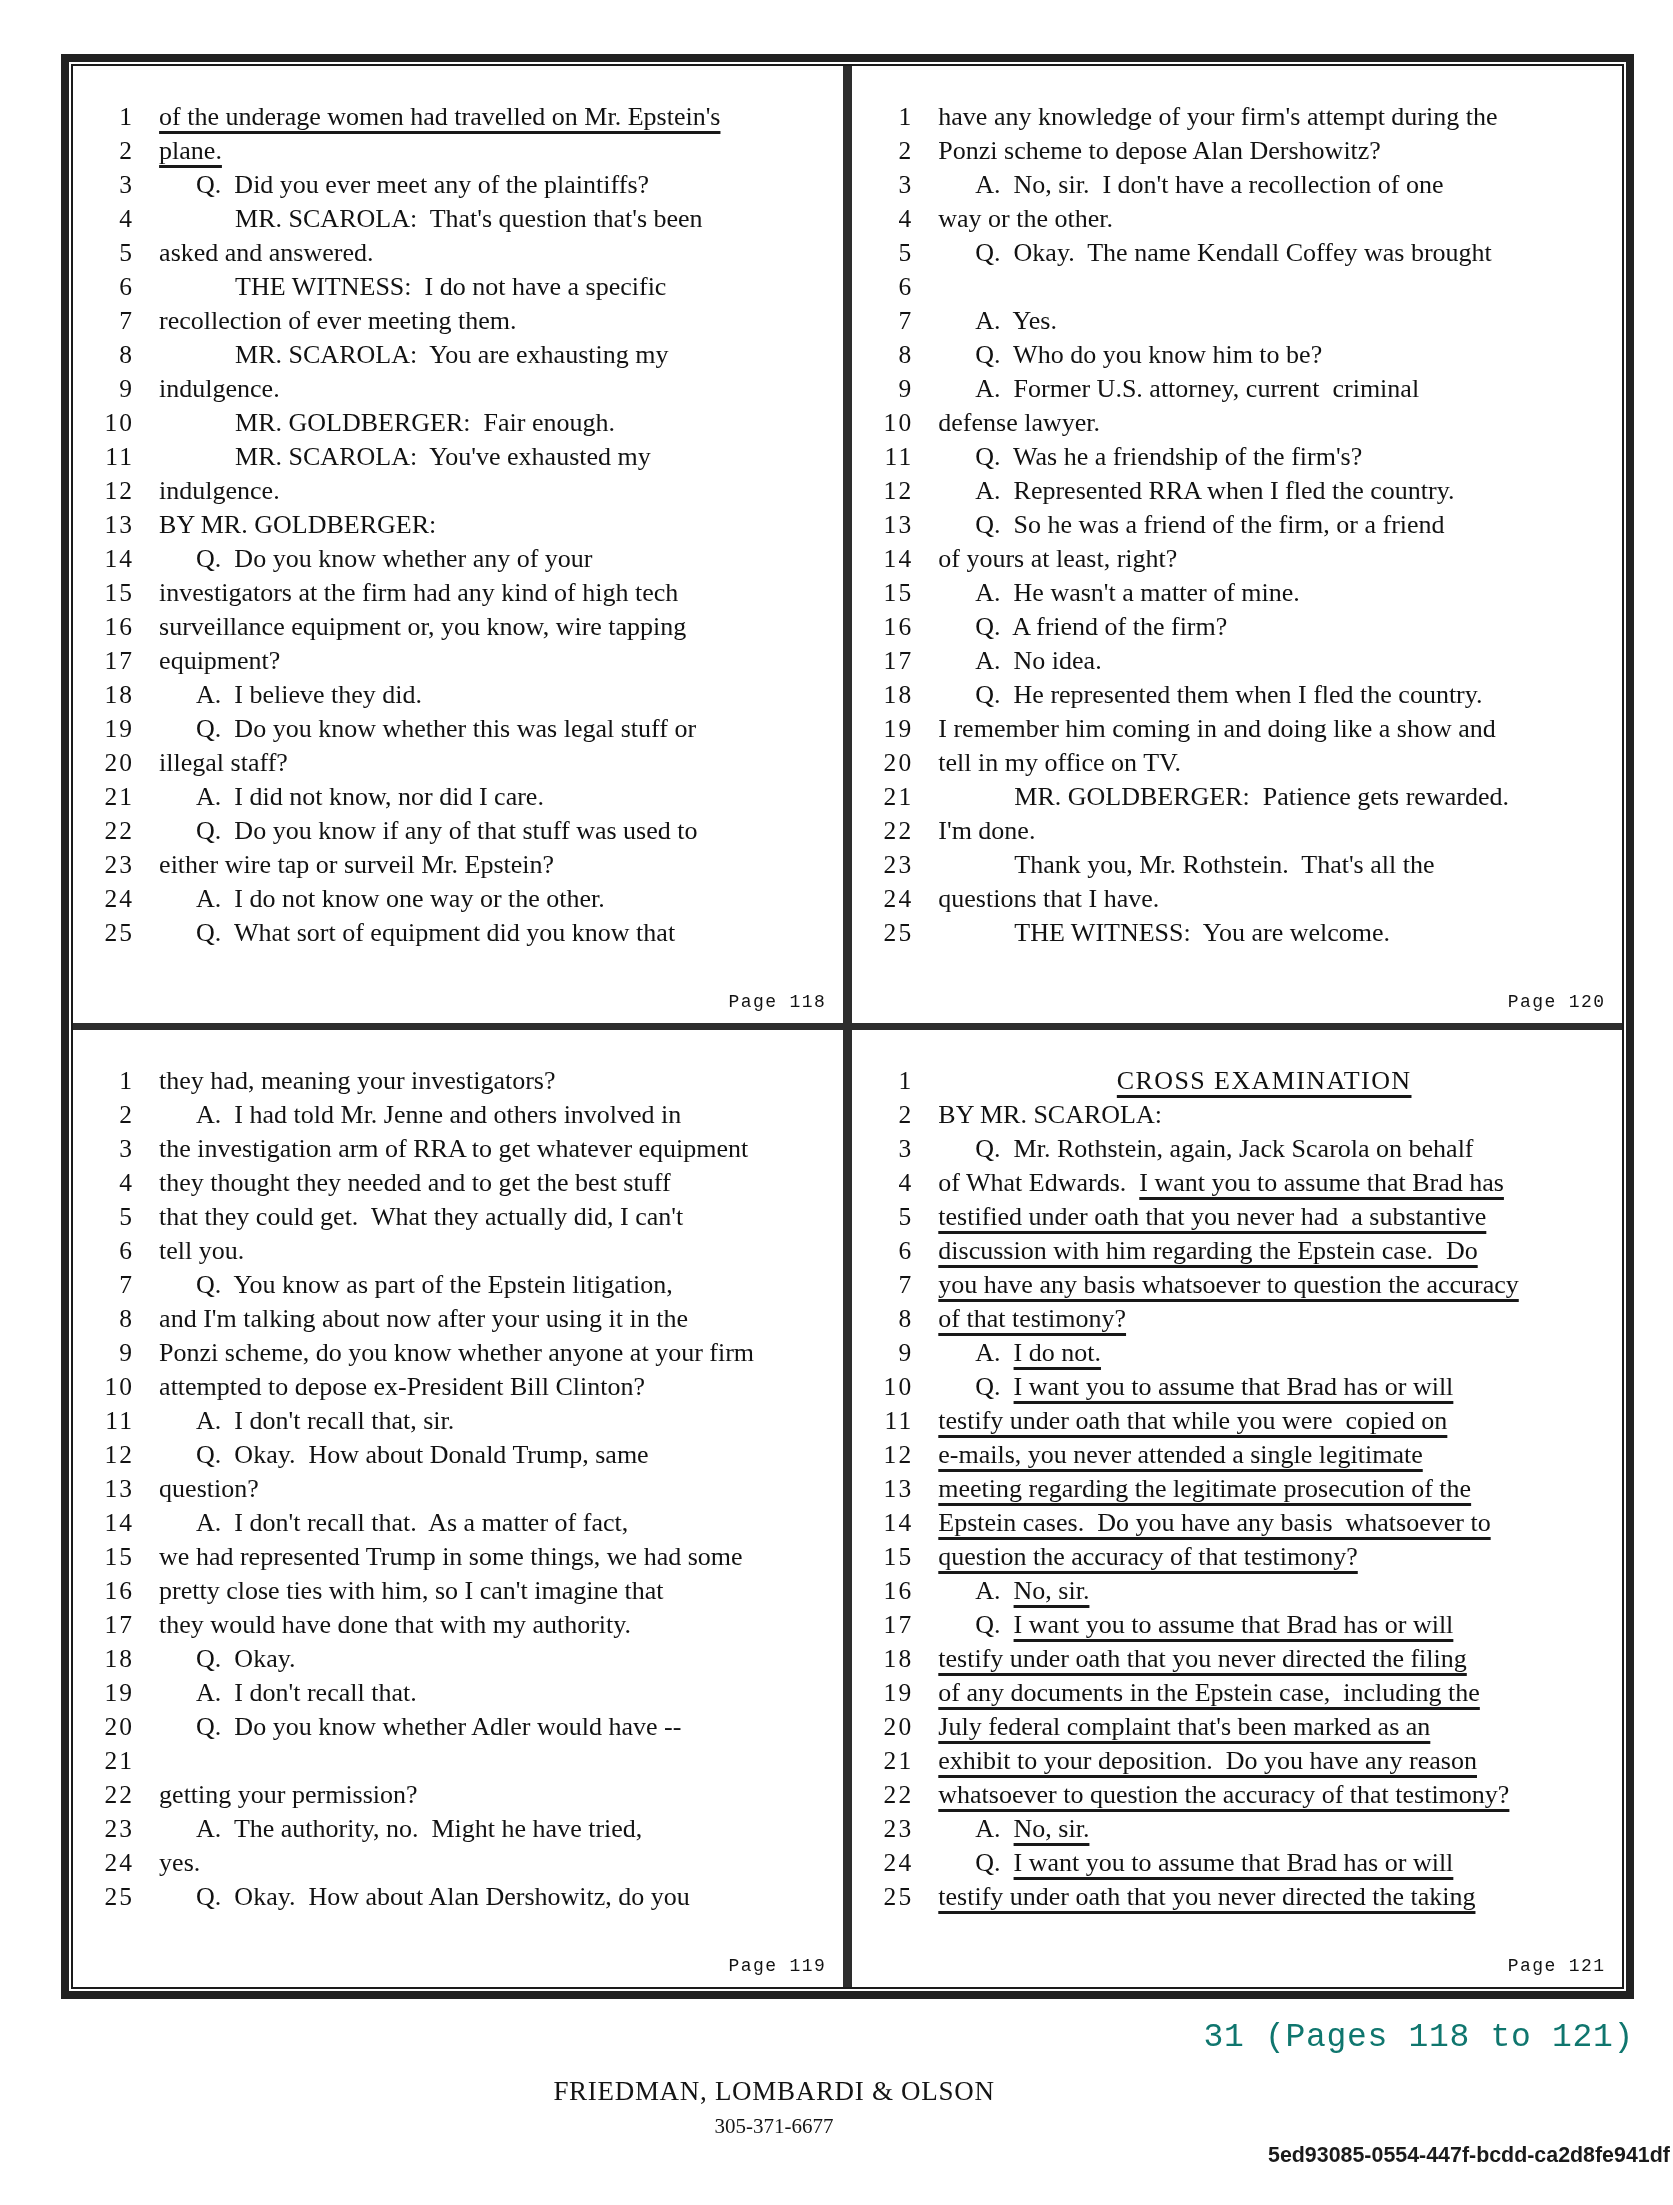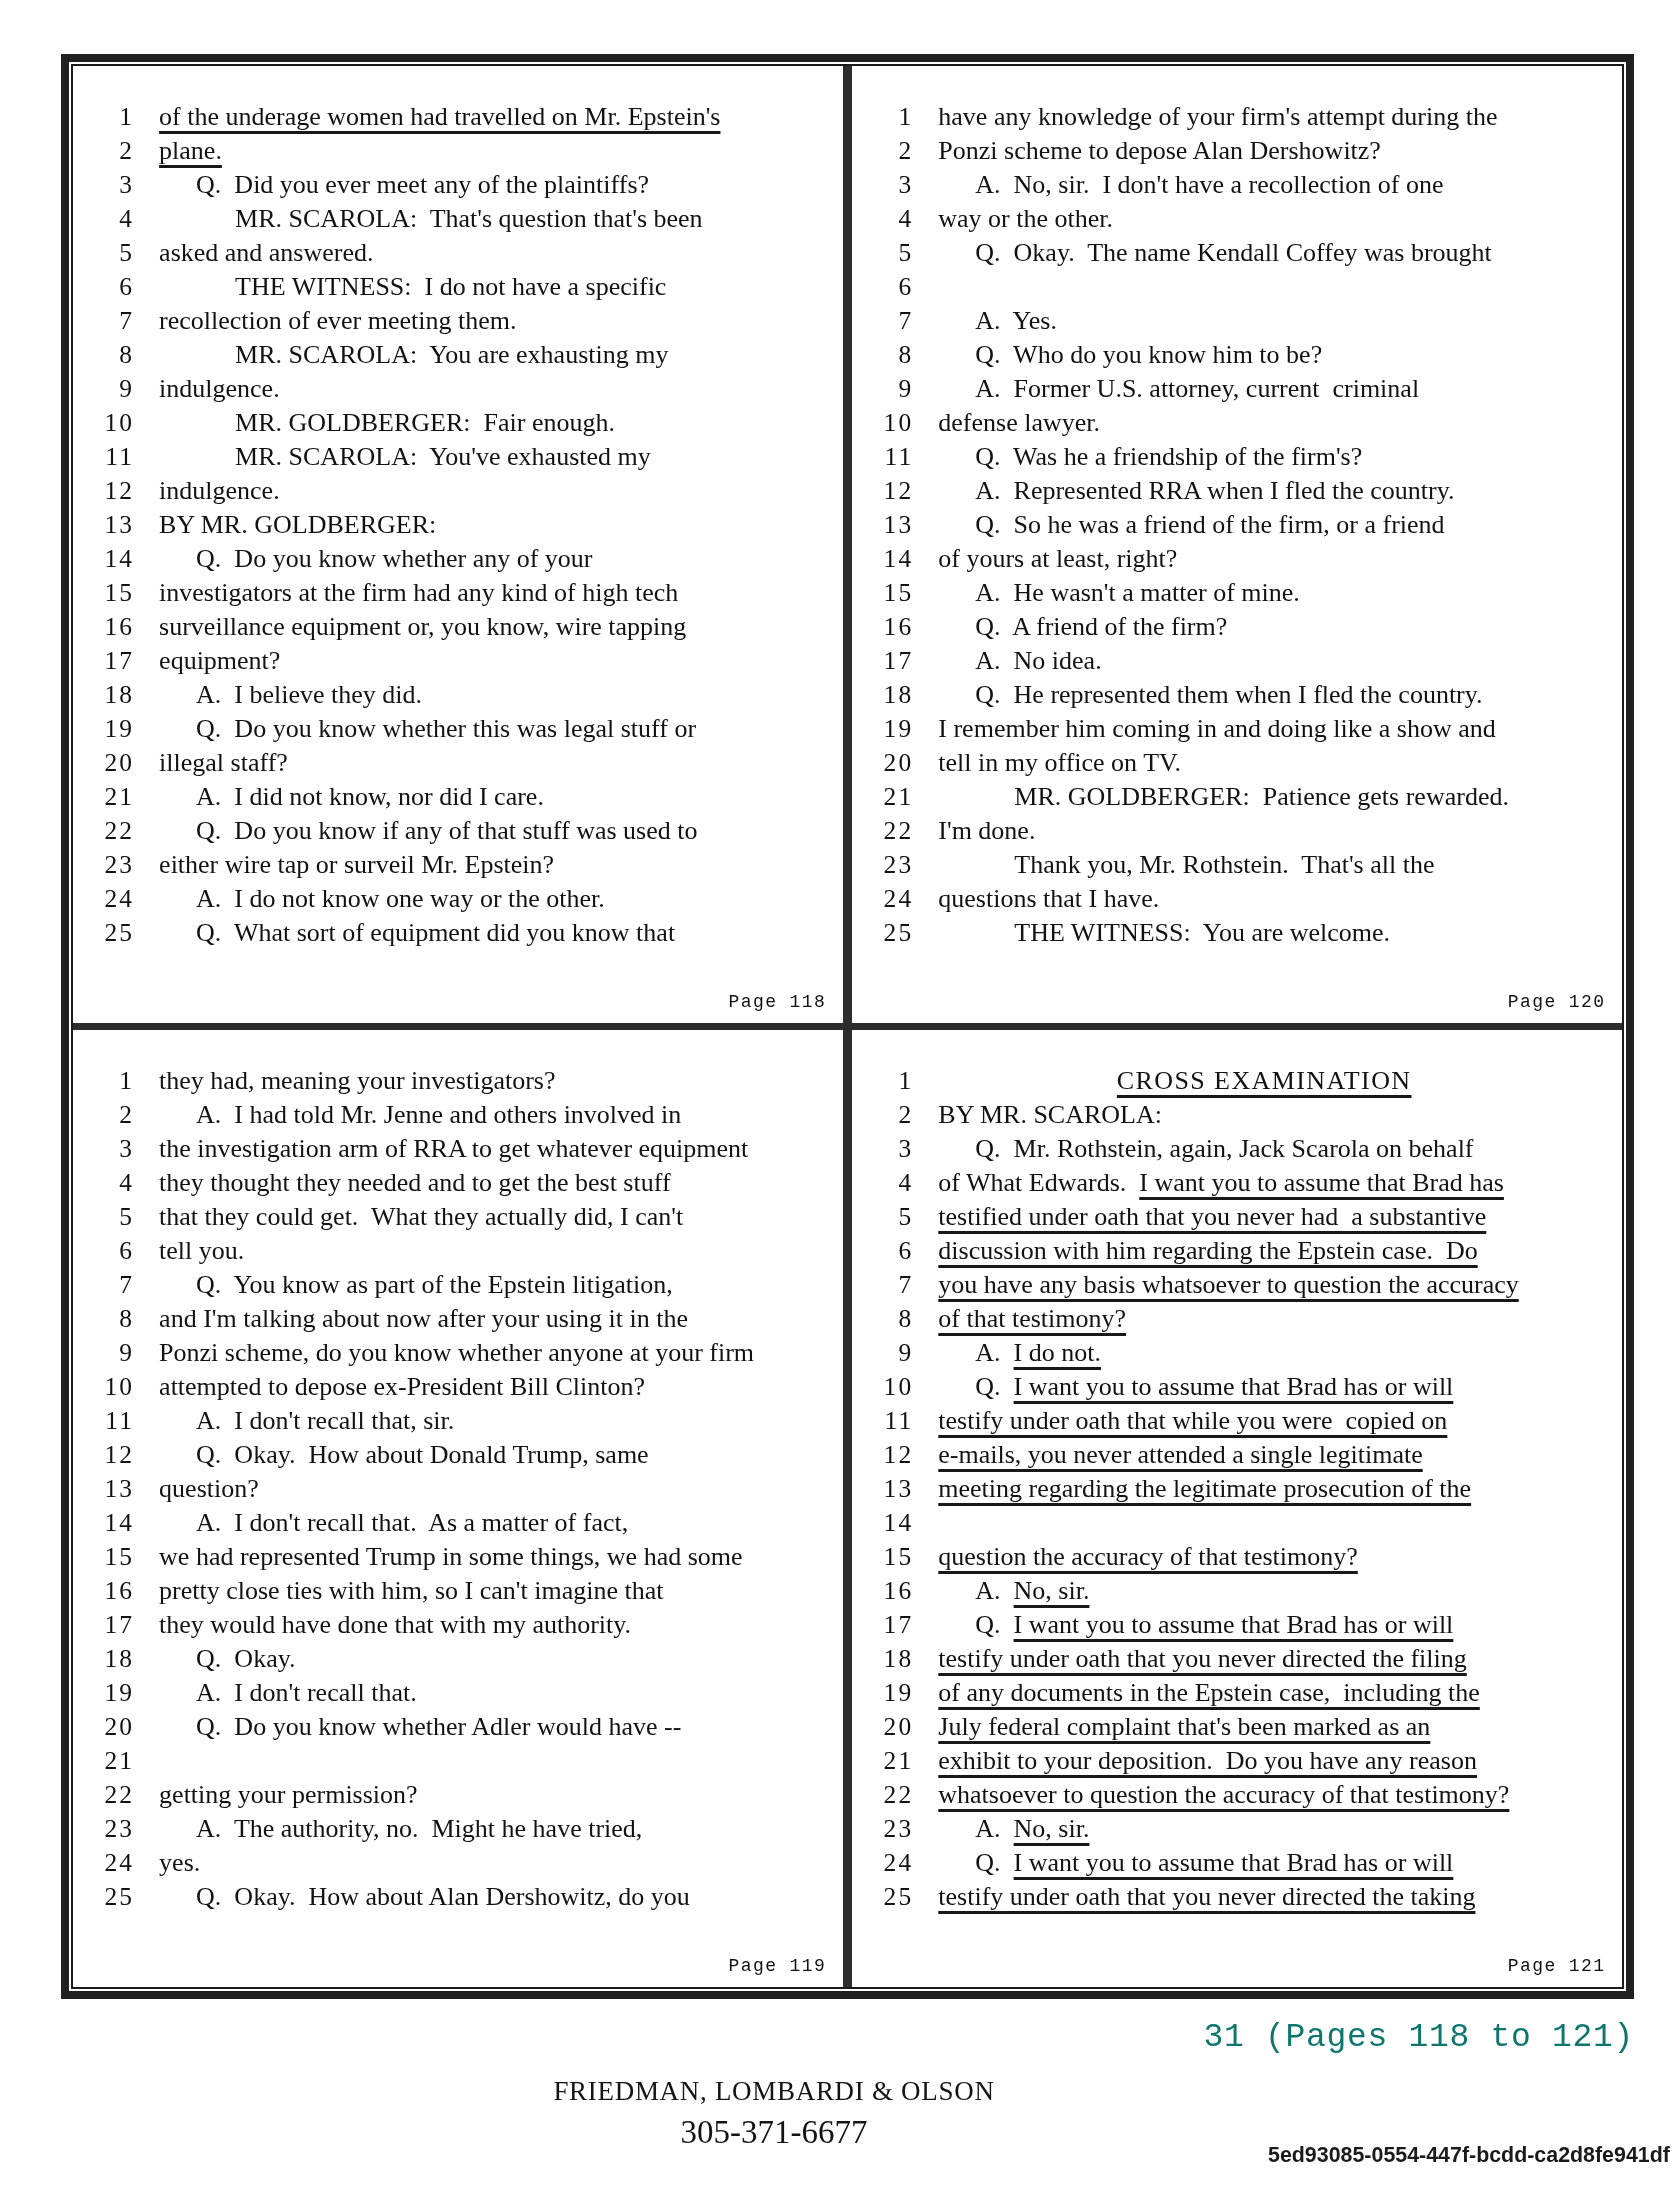--- a/index.html
+++ b/index.html
@@ -89,21 +89,21 @@
   }
   .footer-center {
     position: absolute;
     top: 2076px;
     left: 774px;
     transform: translateX(-50%);
     text-align: center;
     color: #141414;
   }
   .footer-firm { font-size: 27px; letter-spacing: 0.7px; }
-  .footer-phone { font-size: 33px; margin-top: 6.9px; }
+  .footer-phone { font-size: 21px; margin-top: 6.9px; }
   .doc-id {
     position: absolute;
     top: 2143px;
     right: 4.1px;
     font-family: "Liberation Sans", sans-serif;
     font-weight: bold;
     font-size: 21.4px;
     color: #1a1a1a;
     text-align: right;
   }
@@ -207,21 +207,21 @@
           <div class="tline"><span class="num">4</span><span class="txt"><span>of What Edwards.  </span><span class="useg">I want you to assume that Brad has</span></span></div>
           <div class="tline"><span class="num">5</span><span class="txt"><span class="useg">testified under oath that you never had  a substantive</span></span></div>
           <div class="tline"><span class="num">6</span><span class="txt"><span class="useg">discussion with him regarding the Epstein case.  Do</span></span></div>
           <div class="tline"><span class="num">7</span><span class="txt"><span class="useg">you have any basis whatsoever to question the accuracy</span></span></div>
           <div class="tline"><span class="num">8</span><span class="txt"><span class="useg">of that testimony?</span></span></div>
           <div class="tline"><span class="num">9</span><span class="txt ind-1"><span>A.  </span><span class="useg">I do not.</span></span></div>
           <div class="tline"><span class="num">10</span><span class="txt ind-1"><span>Q.  </span><span class="useg">I want you to assume that Brad has or will</span></span></div>
           <div class="tline"><span class="num">11</span><span class="txt"><span class="useg">testify under oath that while you were  copied on</span></span></div>
           <div class="tline"><span class="num">12</span><span class="txt"><span class="useg">e-mails, you never attended a single legitimate</span></span></div>
           <div class="tline"><span class="num">13</span><span class="txt"><span class="useg">meeting regarding the legitimate prosecution of the</span></span></div>
-          <div class="tline"><span class="num">14</span></div>
+          <div class="tline"><span class="num">14</span><span class="txt"><span class="useg">Epstein cases.  Do you have any basis  whatsoever to</span></span></div>
           <div class="tline"><span class="num">15</span><span class="txt"><span class="useg">question the accuracy of that testimony?</span></span></div>
           <div class="tline"><span class="num">16</span><span class="txt ind-1"><span>A.  </span><span class="useg">No, sir.</span></span></div>
           <div class="tline"><span class="num">17</span><span class="txt ind-1"><span>Q.  </span><span class="useg">I want you to assume that Brad has or will</span></span></div>
           <div class="tline"><span class="num">18</span><span class="txt"><span class="useg">testify under oath that you never directed the filing</span></span></div>
           <div class="tline"><span class="num">19</span><span class="txt"><span class="useg">of any documents in the Epstein case,  including the</span></span></div>
           <div class="tline"><span class="num">20</span><span class="txt"><span class="useg">July federal complaint that's been marked as an</span></span></div>
           <div class="tline"><span class="num">21</span><span class="txt"><span class="useg">exhibit to your deposition.  Do you have any reason</span></span></div>
           <div class="tline"><span class="num">22</span><span class="txt"><span class="useg">whatsoever to question the accuracy of that testimony?</span></span></div>
           <div class="tline"><span class="num">23</span><span class="txt ind-1"><span>A.  </span><span class="useg">No, sir.</span></span></div>
           <div class="tline"><span class="num">24</span><span class="txt ind-1"><span>Q.  </span><span class="useg">I want you to assume that Brad has or will</span></span></div>

